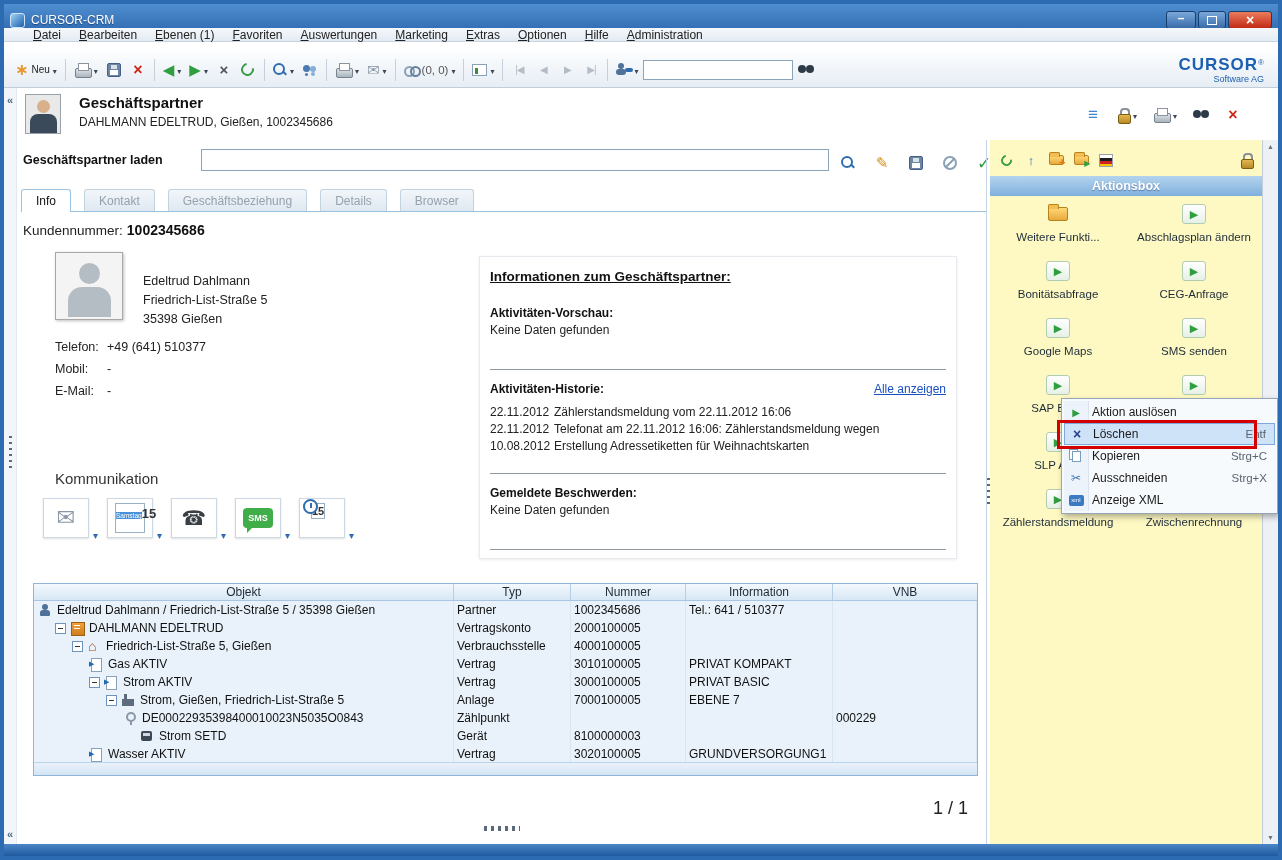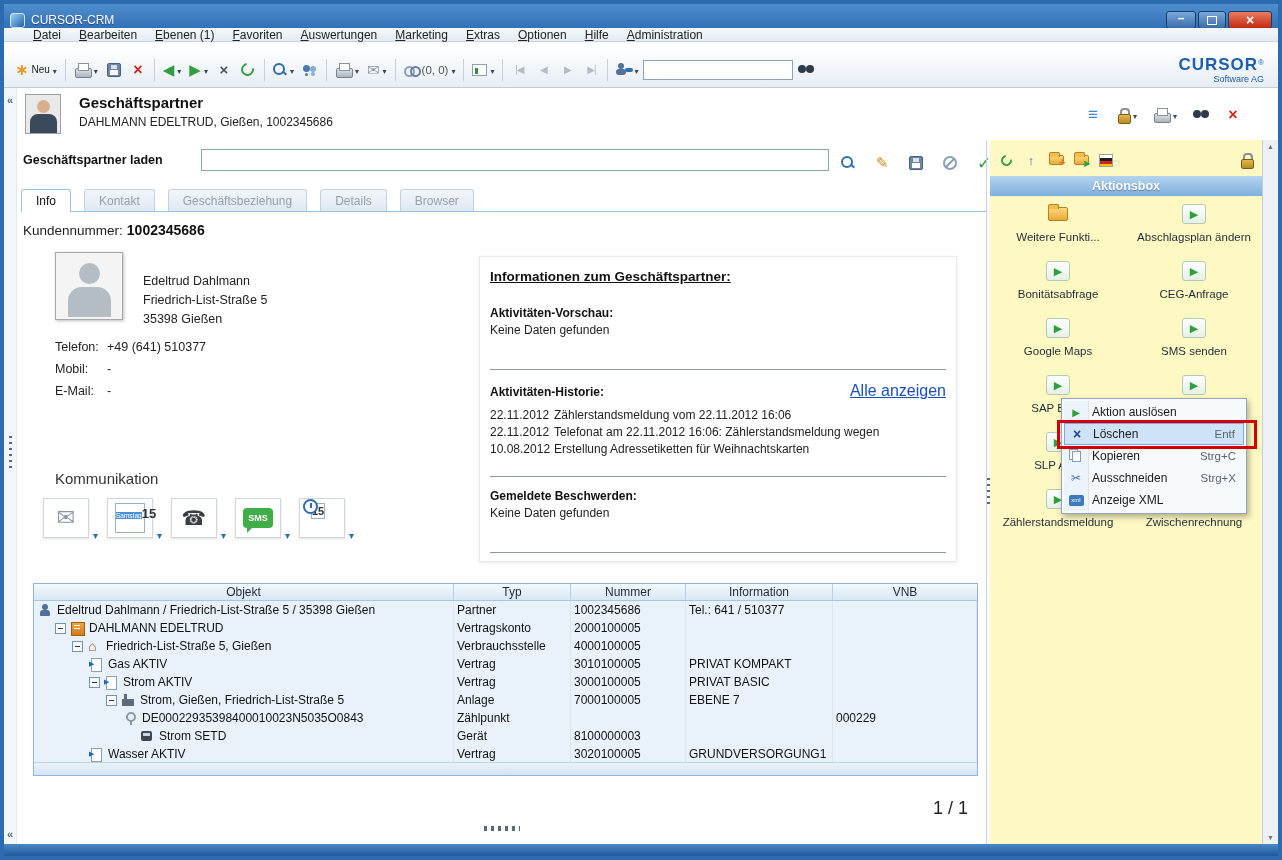--- a/index.html
+++ b/index.html
@@ -141,21 +141,21 @@
   .clockface { position:absolute; left:-4px; top:-4px; width:15px; height:15px; border-radius:50%; background:#fff; border:2px solid #2f6db0; }
   .clockface::before { content:""; position:absolute; left:5px; top:2px; width:1.5px; height:5px; background:#2f6db0; }
 
   
   .infopanel { position:absolute; left:462px; top:44px; width:478px; background:#fff; border:1px solid #e7ebef; box-shadow:0 1px 3px rgba(0,0,0,.08); padding:12px 10px 4px; }
   .ip-title { font-size:13.5px; font-weight:bold; text-decoration:underline; color:#111; margin-bottom:22px; }
   .ip-h { font-size:12px; font-weight:bold; color:#111; margin-bottom:3px; }
   .ip-t { font-size:12px; color:#222; margin-bottom:32px; }
   .ip-rule { height:1px; background:#8f979f; margin:4px 0 12px; }
   .ip-row-head { display:flex; align-items:baseline; margin-bottom:5px; }
-  .ip-link { margin-left:auto; color:#1a4fc0; text-decoration:underline; font-size:16px; }
+  .ip-link { margin-left:auto; color:#1a4fc0; text-decoration:underline; font-size:12px; }
   .ip-hist { display:flex; line-height:17px; white-space:nowrap; overflow:hidden; }
   .ip-date { width:64px; flex:none; }
   .ip-text { overflow:hidden; }
   .ip-gap { height:14px; }
 
   
   .treetable { position:absolute; left:16px; top:443px; width:945px; height:193px; border:1px solid #8fb6d9; background:#fff; }
   .tt-head { display:flex; height:17px; background:linear-gradient(#f4f9fd,#d7e7f5); border-bottom:1px solid #a8c6e2; }
   .th { font-size:12px; line-height:16px; color:#1d2b38; text-align:center; border-right:1px solid #b7cfe4; }
   .c-obj { width:420px; } .c-typ { width:117px; } .c-num { width:115px; } .c-inf { width:147px; } .c-vnb { flex:1; border-right:none; }
@@ -217,21 +217,21 @@
   .ai-label { font-size:11.5px; color:#1d2b38; white-space:nowrap; }
 
   .rightscroll { position:absolute; left:1258px; top:136px; right:0; bottom:12px; background:#edf1f5; border-left:1px solid #c2cdd8; }
   .rightscroll::before { content:"▲"; position:absolute; top:3px; left:0; right:0; text-align:center; font-size:7px; color:#6a7686; }
   .rightscroll::after { content:"▼"; position:absolute; bottom:3px; left:0; right:0; text-align:center; font-size:7px; color:#6a7686; }
 
   
   .statusbar { position:absolute; left:0; right:0; bottom:0; height:12px; background:linear-gradient(#4c86c6,#1f5aa0); }
 
   
-  .ctxmenu { position:absolute; left:1057px; top:394px; width:186px; background:#f7fafd; border:1px solid #96a6b8; box-shadow:2px 3px 6px rgba(0,0,0,.3); padding:2px; z-index:50; }
+  .ctxmenu { position:absolute; left:1057px; top:394px; width:217px; background:#f7fafd; border:1px solid #96a6b8; box-shadow:2px 3px 6px rgba(0,0,0,.3); padding:2px; z-index:50; }
   .ctxmenu::before { content:""; position:absolute; left:2px; top:2px; bottom:2px; width:24px; background:#edf3fa; border-right:1px solid #dbe4ee; }
   .cm-item { position:relative; display:flex; align-items:center; height:22px; padding-right:8px; }
   .cm-item[data-selected="true"] { background:#cfe3f8; border:1px solid #7fa9dd; }
   .cm-ic { width:24px; flex:none; display:flex; align-items:center; justify-content:center; position:relative; z-index:1; }
   .cm-label { font-size:12px; color:#1a1a1a; margin-left:4px; position:relative; z-index:1; }
   .cm-short { margin-left:auto; font-size:11.5px; color:#5a6470; position:relative; z-index:1; }
   .cmi-play, .cmi-delete, .cmi-copy, .cmi-cut, .cmi-xml { display:none; }
   .cm-item[data-icon="play"] .cmi-play { display:block; color:#2f9e3f; font-size:10px; } .cmi-play::before{content:"▶";}
   .cm-item[data-icon="delete"] .cmi-delete { display:block; color:#24418f; font-weight:bold; font-size:14px; } .cmi-delete::before{content:"×";}
   .cm-item[data-icon="copy"] .cmi-copy { display:block; width:9px; height:11px; background:#fff; border:1px solid #7a9cc0; box-shadow:-3px -2px 0 -1px #fff,-3px -2px 0 0 #7a9cc0; }

